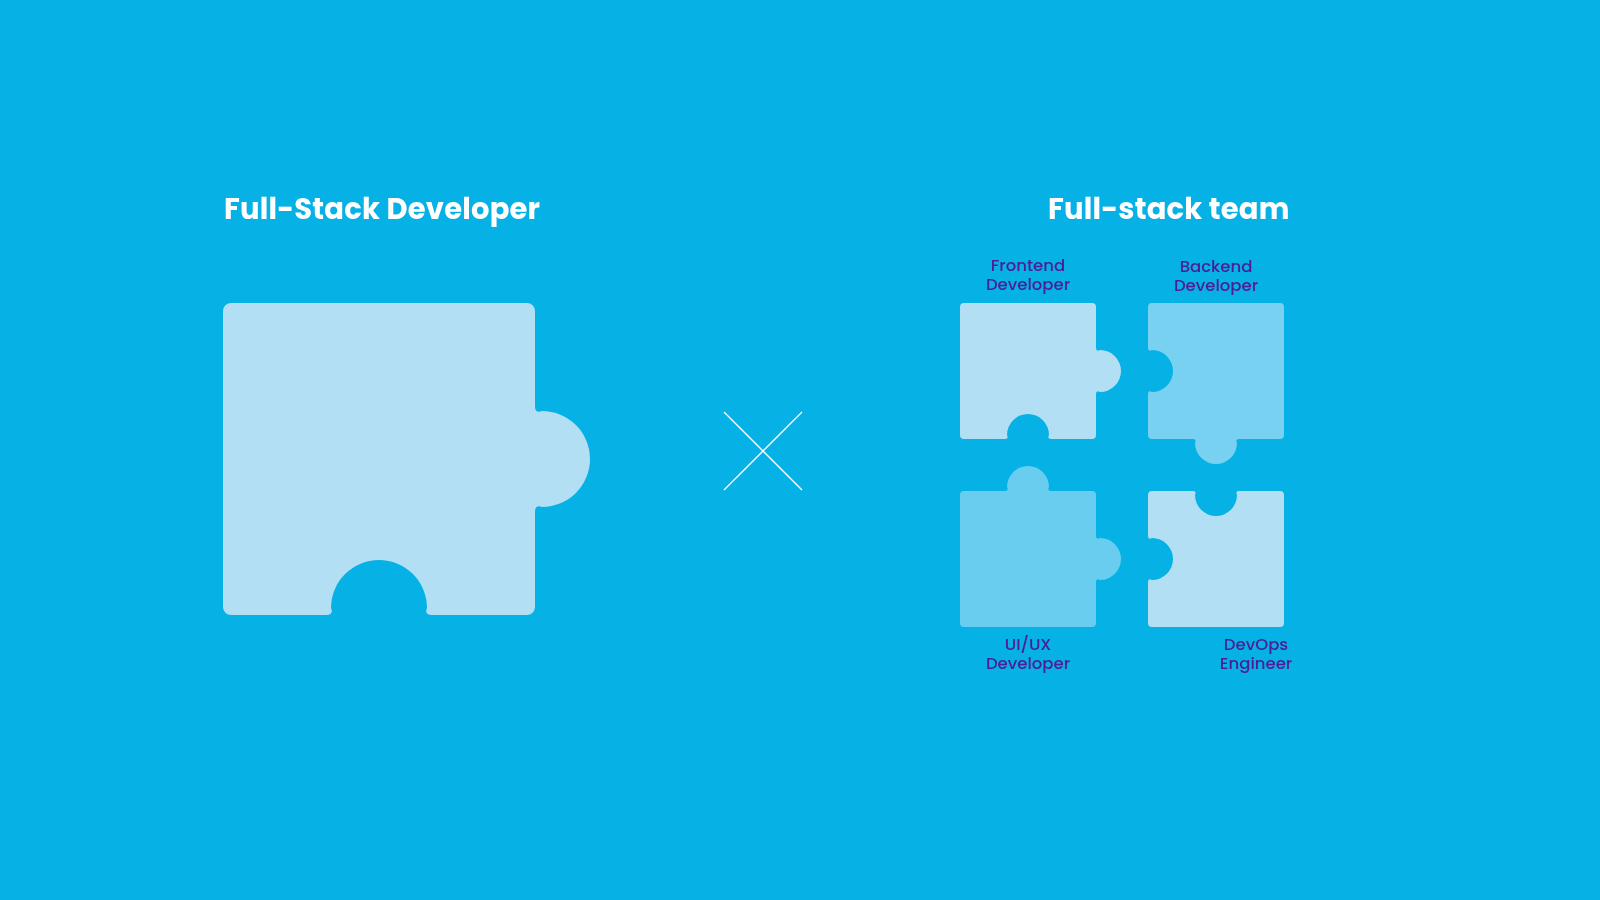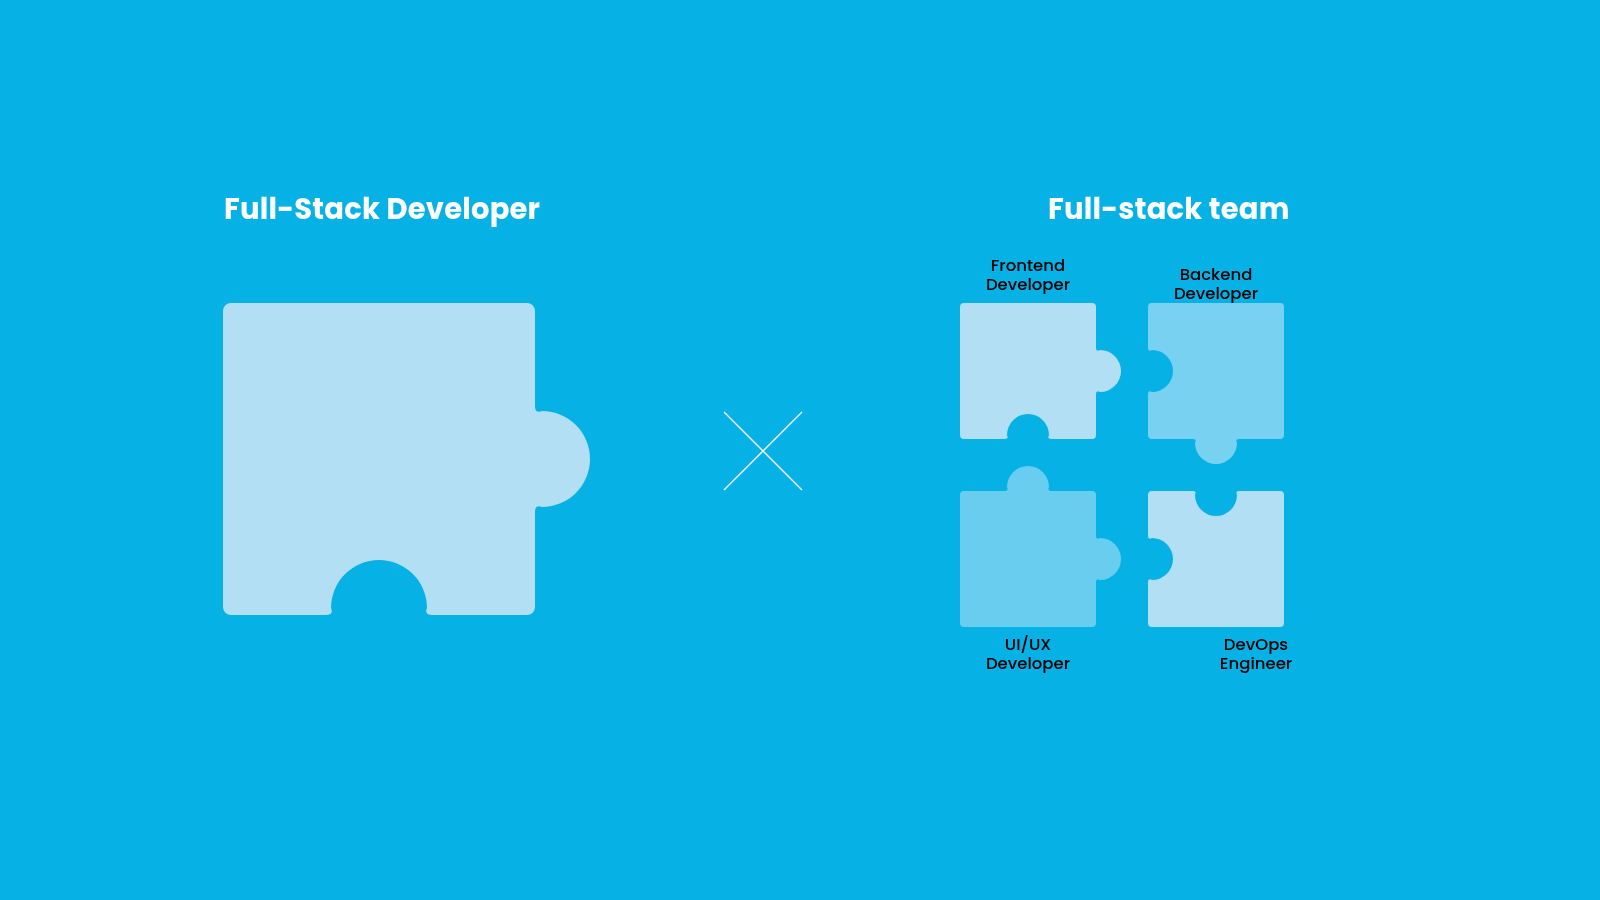--- a/index.html
+++ b/index.html
@@ -2,21 +2,21 @@
 <html><head>
 <meta charset="utf-8">
 <style>
   html,body{margin:0;padding:0;width:1600px;height:900px;overflow:hidden;
     font-family:"Poppins","Segoe UI",Arial,sans-serif;}
   body{background:#06b1e6;position:relative;}
   .heading{position:absolute;font-weight:700;color:#ffffff;font-size:29px;
     letter-spacing:.2px;}
   #h-left{left:224px;top:188px;}
   #h-right{left:1048px;top:188px;}
-  .role-label{position:absolute;color:#000000;text-align:center;font-size:16.5px;
+  .role-label{position:absolute;color:#4c1d95;text-align:center;font-size:16.5px;
     line-height:1.15;font-weight:500;white-space:pre-line;width:140px;}
   .vs-x{position:absolute;left:718px;top:406px;width:90px;height:90px;}
   .vs-x line{stroke:#ffffff;stroke-width:1.3;}
   .piece svg{display:block;}
   .piece{position:absolute;}
   
   #big-piece{left:223px;top:303px;}
   
 </style>
 </head>
@@ -111,18 +111,18 @@
       h-128 a4 4 0 0 1 -4 -4
       v-41 q0 -4 4 -2
       a18 18 0 1 0 0 -42
       q-4 2 -4 -2
       v-41 a4 4 0 0 1 4 -4 Z"></path>
   </svg>
 </div>
 
 <div class="role-label" style="left:958px;top:257px;">Frontend
 Developer</div>
-<div class="role-label" style="left:1146px;top:266px;">Backend
+<div class="role-label" style="left:1146px;top:258px;">Backend
 Developer</div>
 <div class="role-label" style="left:958px;top:636px;">UI/UX
 Developer</div>
 <div class="role-label" style="left:1186px;top:636px;">DevOps
 Engineer</div>
 
 </body></html>

